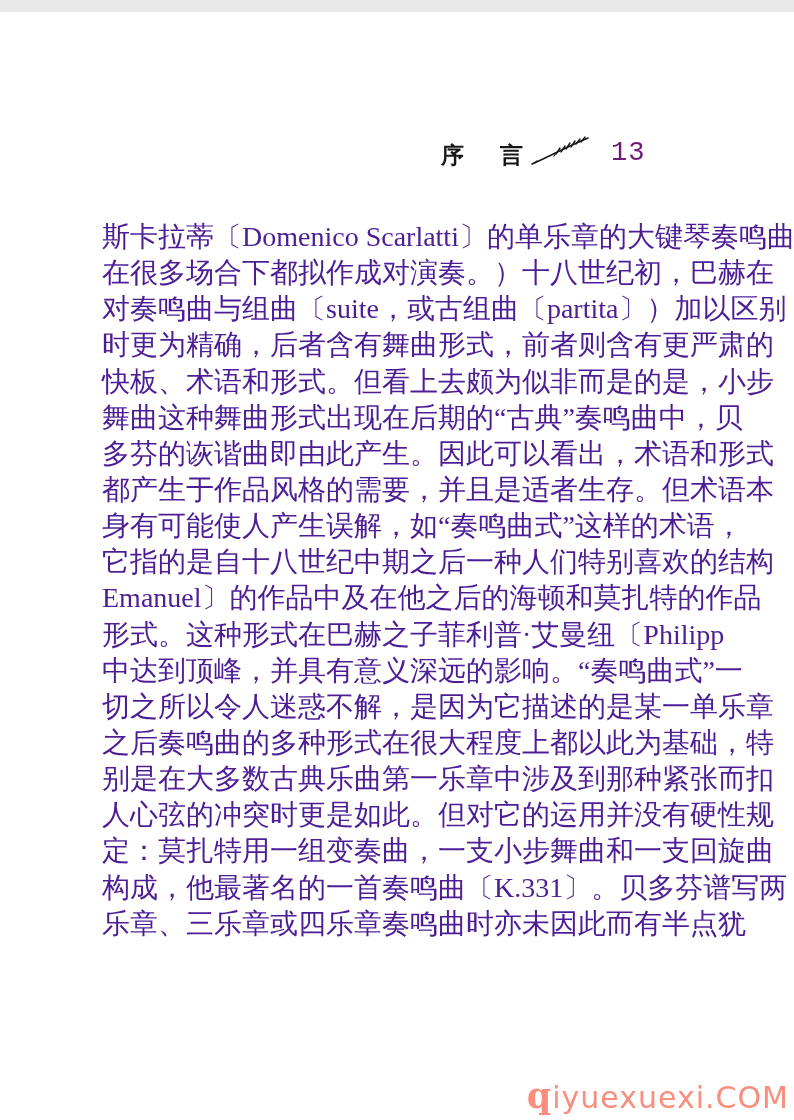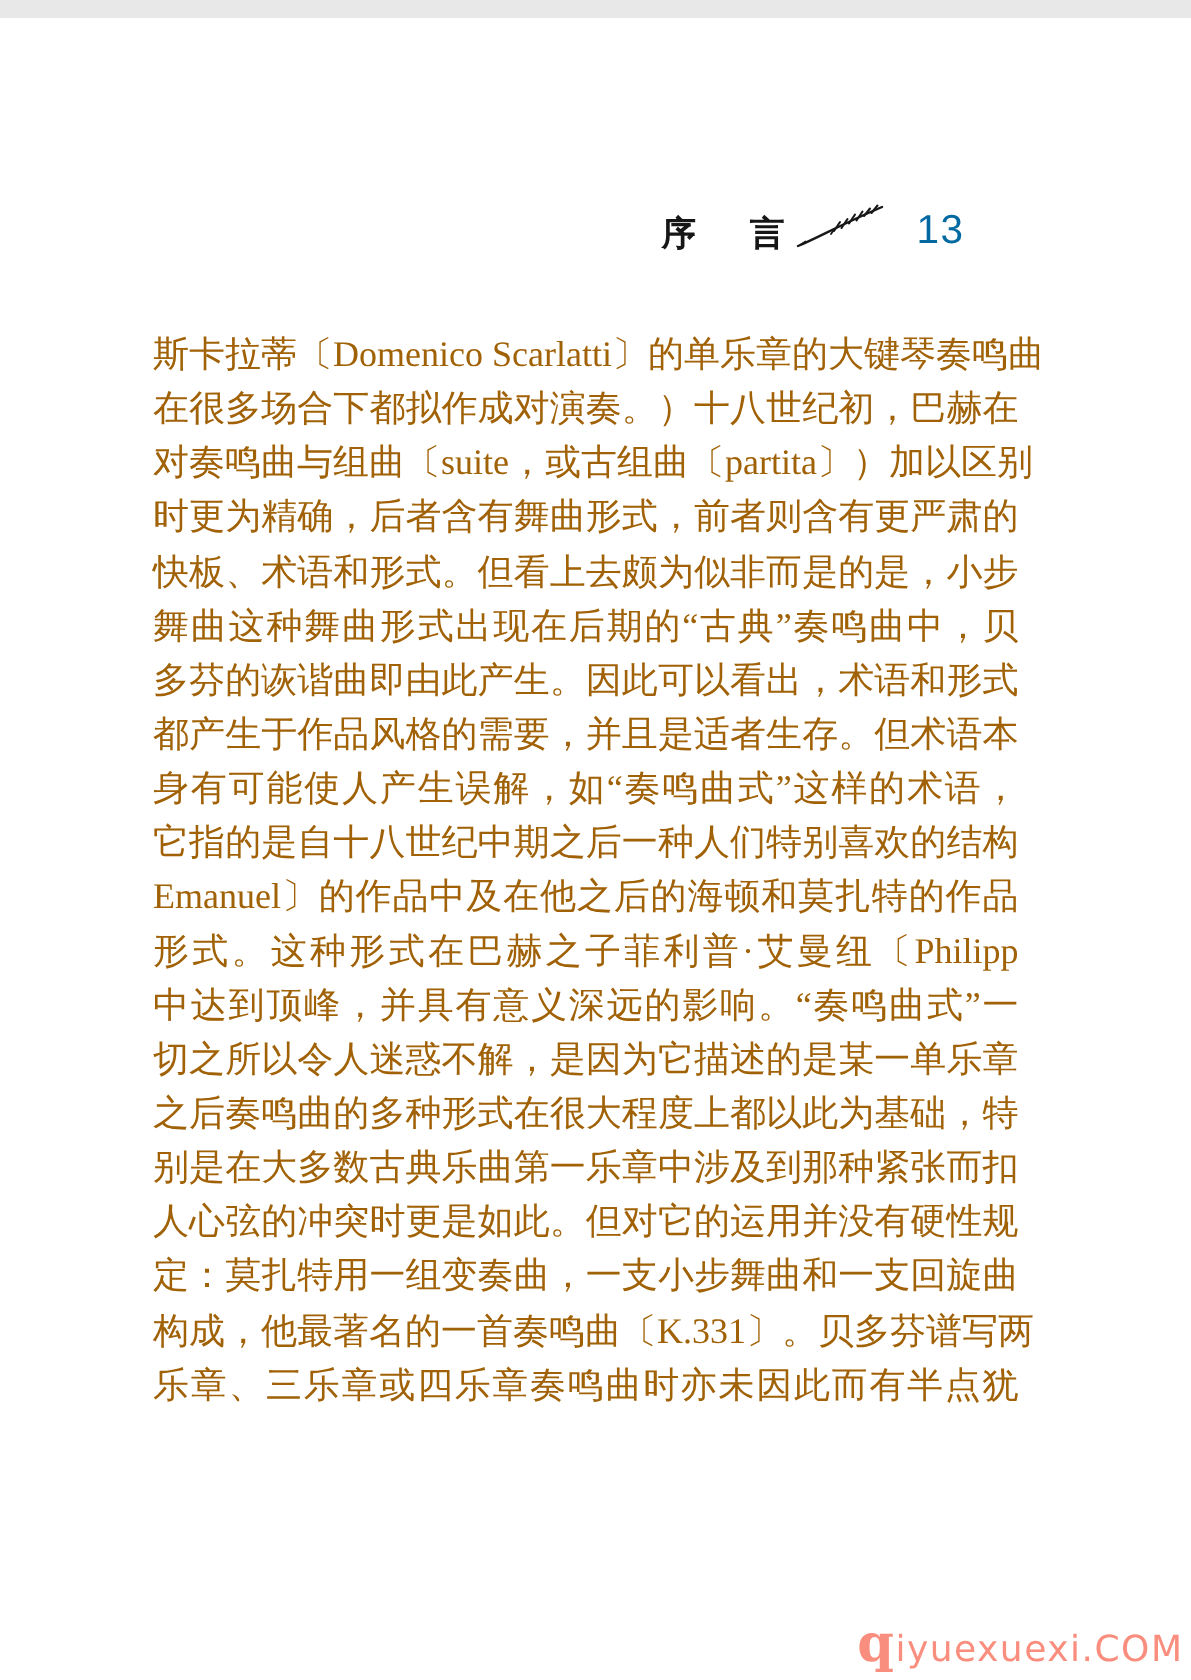--- a/index.html
+++ b/index.html
@@ -41,41 +41,41 @@
     left: 530px;
     top: 120px;
     width: 64px;
     height: 36px;
   }
   .page-number {
     position: absolute;
     left: 611px;
     top: 126px;
     font-size: 27px;
-    font-family: Liberation Sans, sans-serif;
-    color: #0369a1;
+    font-family: Liberation Mono, monospace;
+    color: #701a75;
     letter-spacing: 1px;
   }
 
   
   .text-block {
     position: absolute;
     left: 102px;
     top: 207px;
     width: 577px;
   }
   .text-line {
-    font-size: 24px;
+    font-size: 28px;
     line-height: 36.15px;
     height: 36.15px;
     text-align: justify;
     text-align-last: justify;
     white-space: nowrap;
     letter-spacing: 0;
-    color: #a16207;
+    color: #4c1d95;
   }
   .text-line::after { content: ""; }
 
   
   .watermark {
     position: absolute;
     right: 5px;
     top: 1066px;
     display: flex;
     align-items: baseline;
@@ -84,21 +84,21 @@
     user-select: none;
   }
   .watermark .wm-initial {
     font-family: "DejaVu Serif", serif;
     font-weight: bold;
     font-size: 35px;
     line-height: 1;
     margin-right: 1px;
   }
   .watermark .wm-rest {
-    font-size: 24px;
+    font-size: 30px;
     letter-spacing: 1px;
     line-height: 1;
   }
 </style>
 </head>
 <body>
 
 <div class="page">
 
   <div class="running-head">

